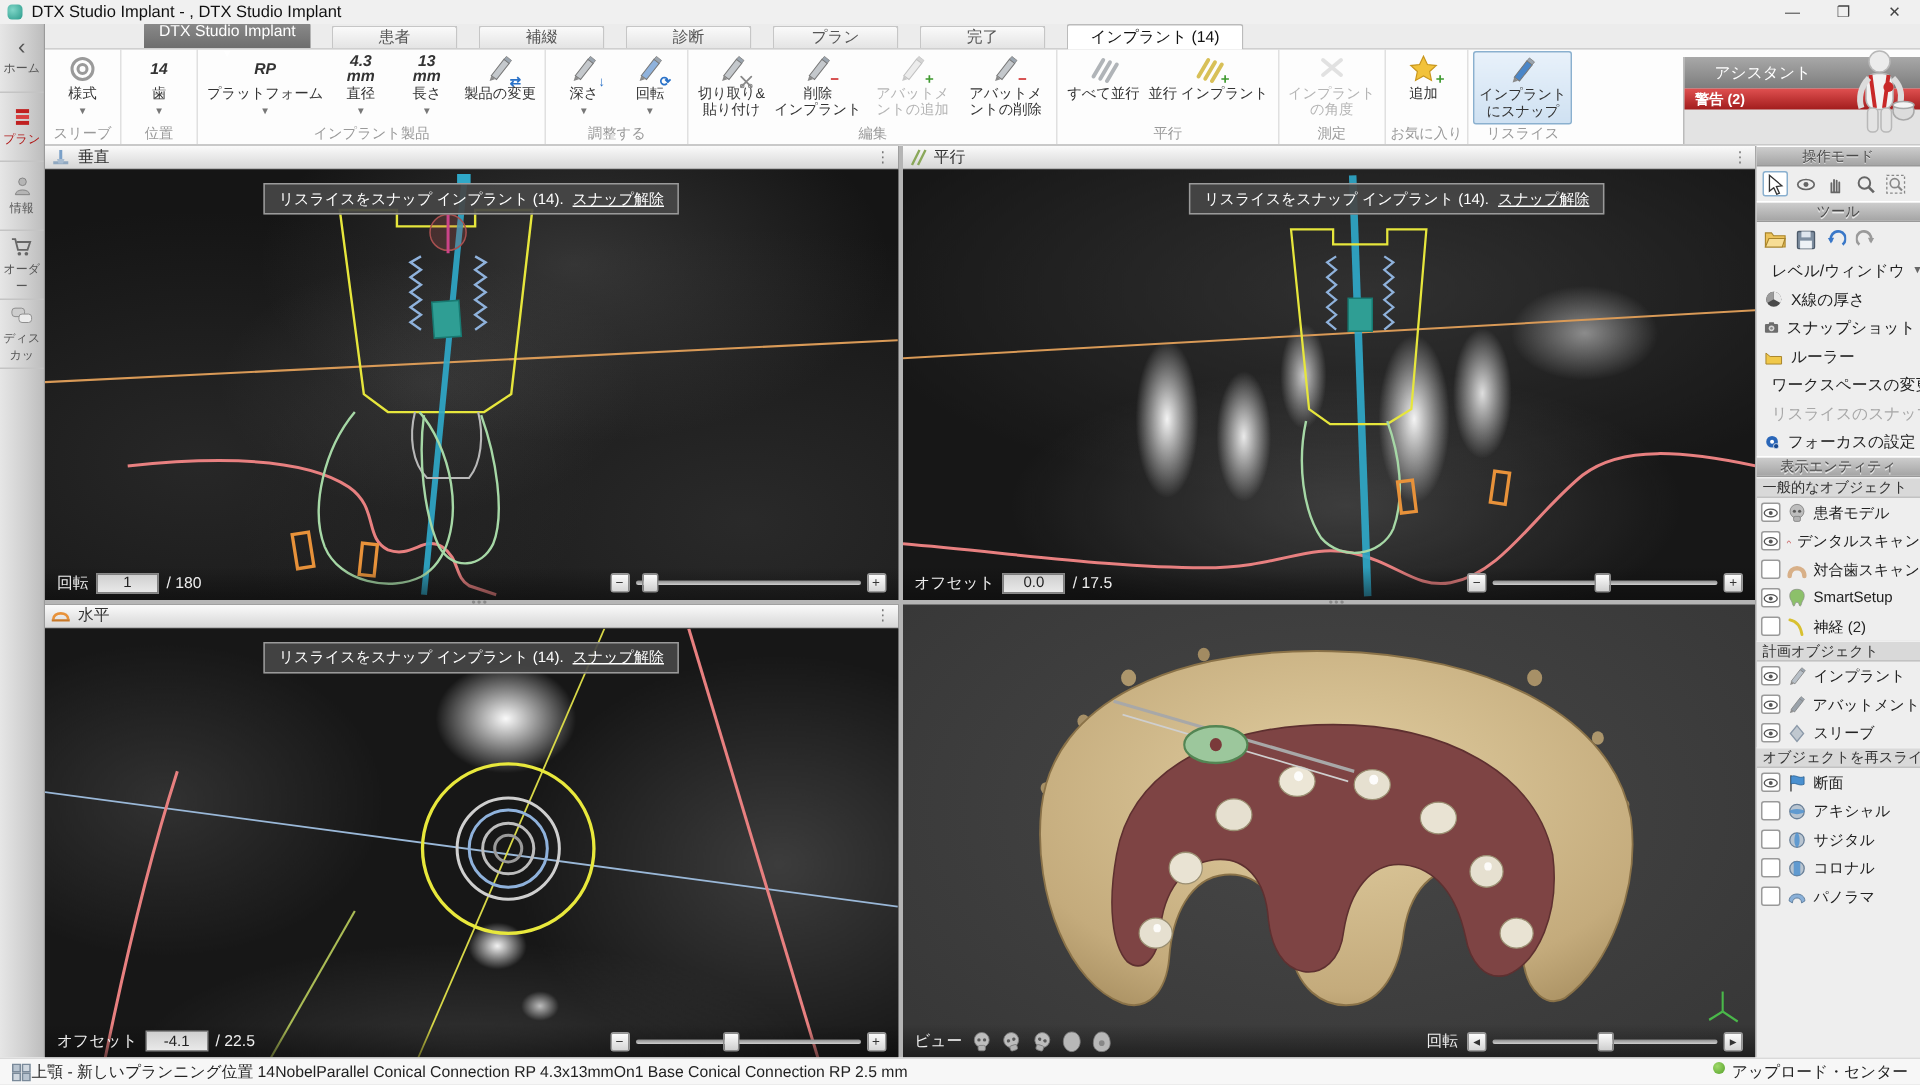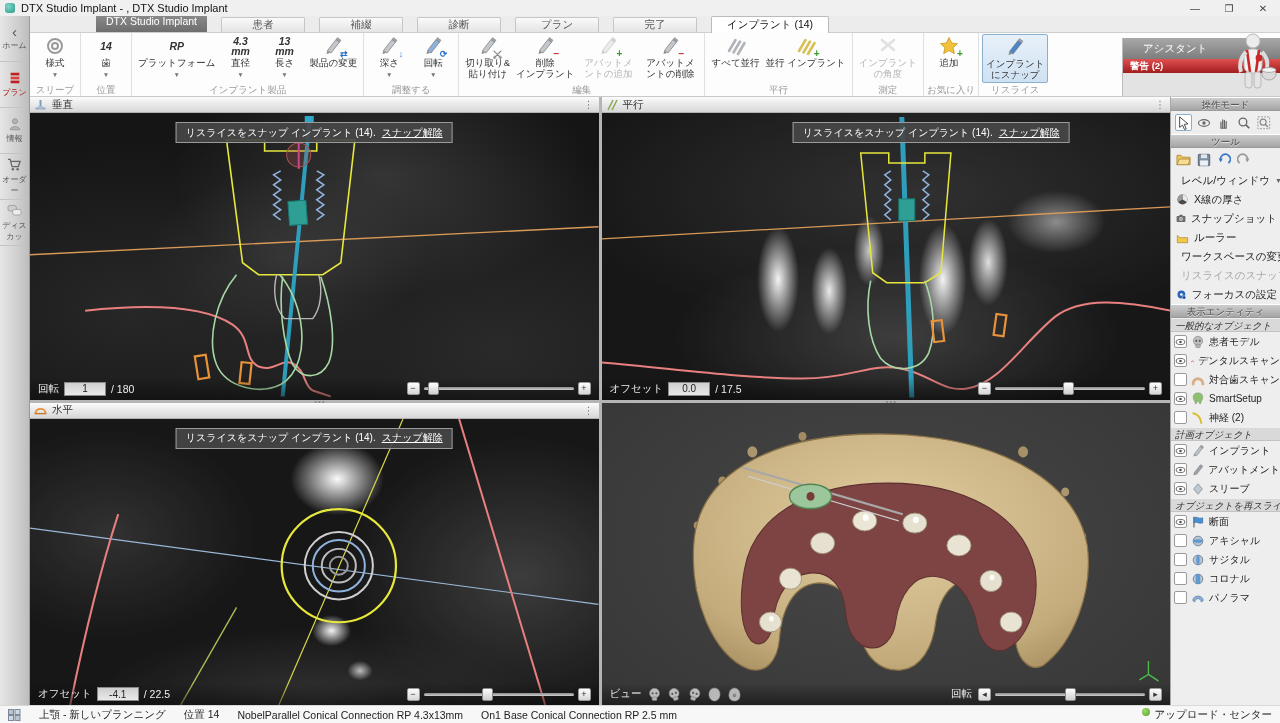--- a/index.html
+++ b/index.html
@@ -68,27 +68,27 @@
   
   #rightpanel { position:absolute; right:0; top:97px; width:110px; height:608px; background:#eeeeee; border-left:1px solid #a8a8a8; font-size:10.5px; color:#222; overflow:hidden; }
   .sec-header { height:14px; background:linear-gradient(#cdcdcd,#a5a5a5); color:#4a4a4a; font-size:9.5px; text-align:center; line-height:14px; text-shadow:0 1px 0 #e8e8e8; border-top:1px solid #fff; border-bottom:1px solid #999; }
   .icon-row { display:flex; align-items:center; gap:3px; padding:3px 4px; }
   .mode-btn { width:17px; height:17px; display:flex; align-items:center; justify-content:center; border:1px solid transparent; border-radius:2px; color:#555; }
   .mode-btn.selected { background:#fff; border-color:#8ab0cf; }
   .tool-row { height:19px; display:flex; align-items:center; gap:5px; padding:0 3px 0 5px; white-space:nowrap; }
   .tool-row .lb { font-size:10.5px; }
   .tool-row.disabled { color:#a8a8a8; }
   .tool-row .dd { margin-left:auto; font-size:7px; color:#666; padding-right:2px; }
-  .sub-header { height:14px; background:#d9d9d9; border-top:1px solid #efefef; border-bottom:1px solid #c2c2c2; font-size:9.5px; color:#333; line-height:13px; padding-left:4px; white-space:nowrap;font-style:italic; }
+  .sub-header { height:14px; background:#d9d9d9; border-top:1px solid #efefef; border-bottom:1px solid #c2c2c2; font-size:9.5px; color:#333; line-height:13px; padding-left:4px; white-space:nowrap; }
   .ent-row { height:19px; display:flex; align-items:center; gap:4px; padding-left:3px; white-space:nowrap; }
   .chk { width:13px; height:13px; background:#fff; border:1px solid #9a9a9a; border-radius:2px; display:flex; align-items:center; justify-content:center; color:#555; flex:0 0 13px; }
   .ent-lb { font-size:10px; }
 
   
-  #statusbar { position:absolute; left:0; bottom:0; width:1280px; height:18px; background:#f7f7f7; border-top:1px solid #d9d9d9; display:flex; align-items:center; gap:18px; padding:0 8px; font-size:10.5px; color:#222; z-index:50; }
+  #statusbar { position:absolute; left:0; bottom:0; width:1280px; height:18px; background:#f7f7f7; border-top:1px solid #d9d9d9; display:flex; align-items:center; gap:0; padding:0 8px; font-size:10.5px; color:#222; z-index:50; }
   #statusbar .right { margin-left:auto; display:flex; gap:5px; }
   #upload-dot { width:8px; height:8px; border-radius:50%; background:radial-gradient(circle at 35% 35%, #9fd96a, #55a02a); }
 </style>
 </head>
 <body>
 
 <svg width="0" height="0" style="position:absolute">
   <defs>
     <linearGradient id="sphgrad" x1="0" y1="0" x2="1" y2="0">
         <stop offset="0" stop-color="#fff"></stop>

